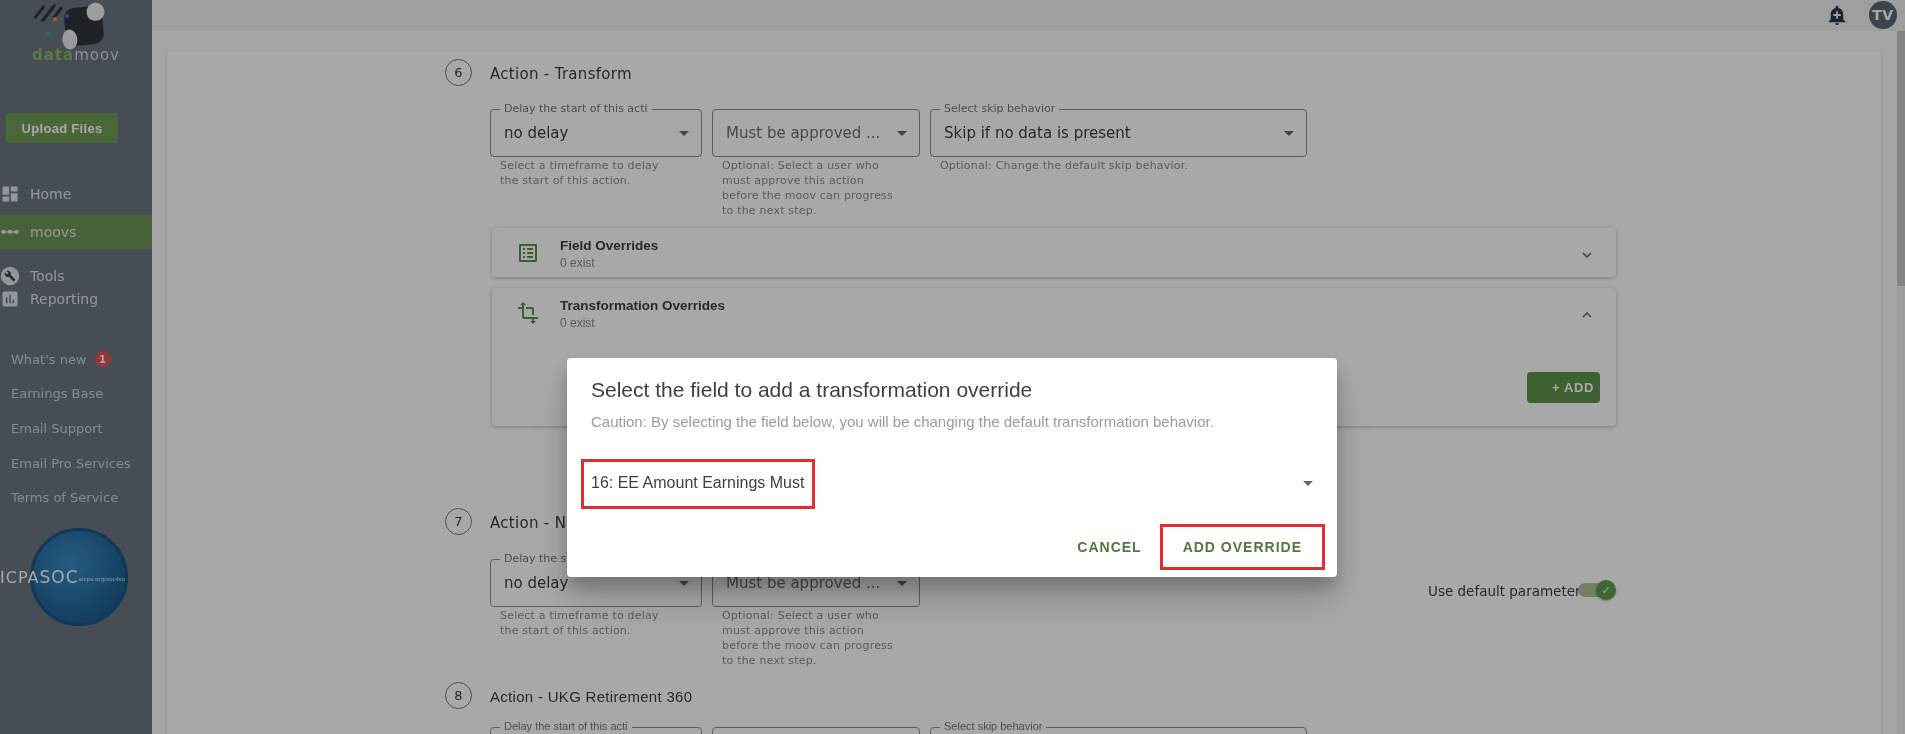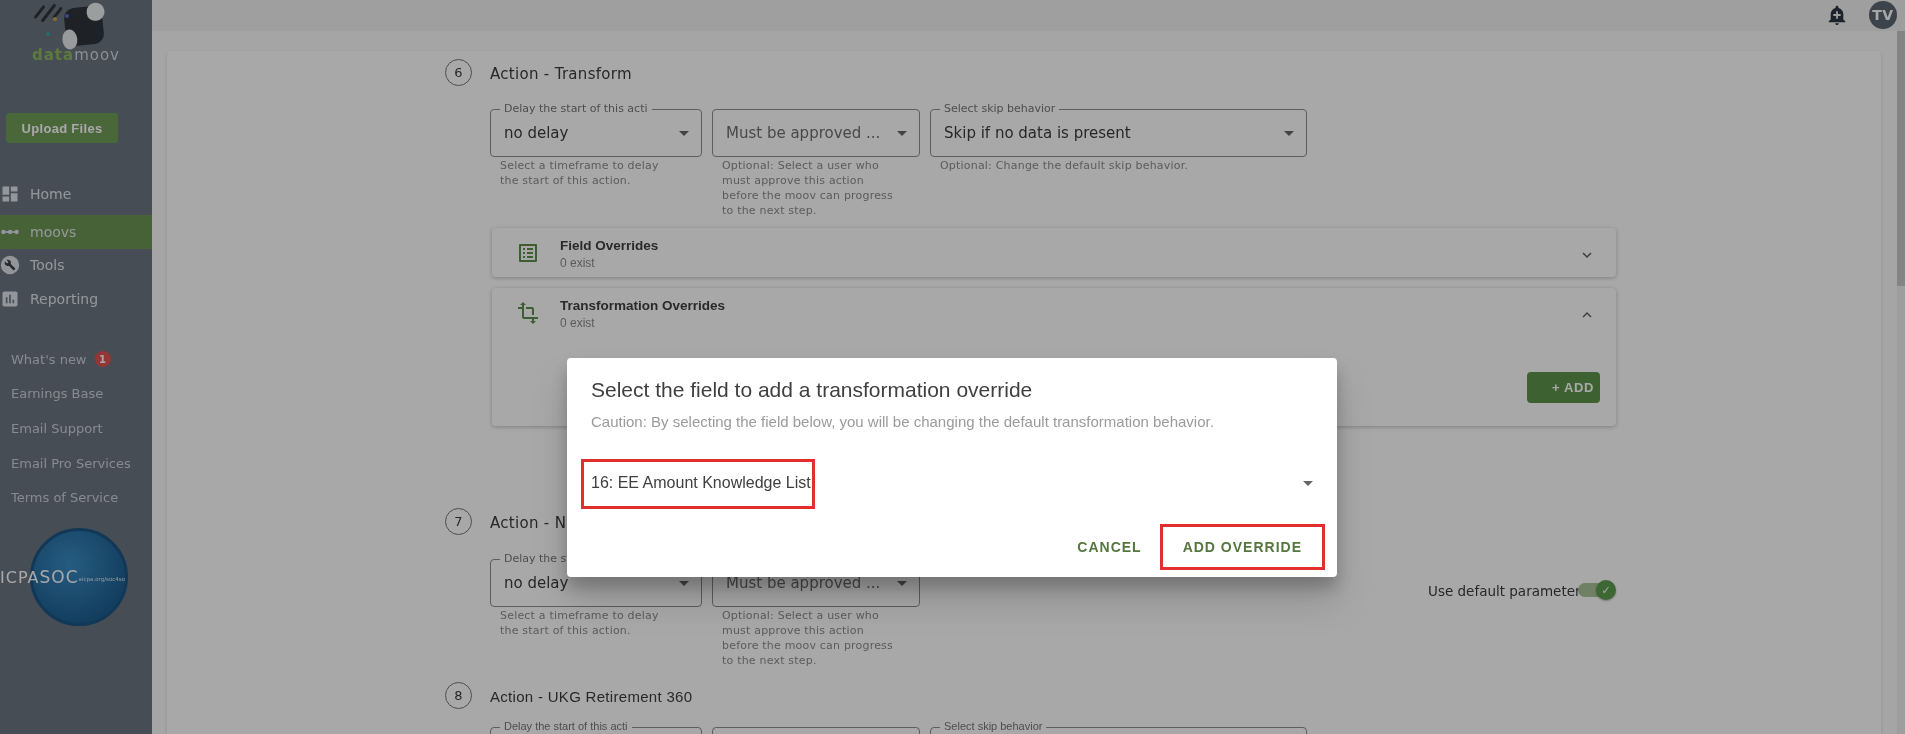--- a/index.html
+++ b/index.html
@@ -139,21 +139,21 @@
     </div>
     <div class="nav-item active" style="top:215px;">
       <svg viewBox="0 0 24 24" fill="currentColor">
         <circle cx="4" cy="12" r="2.6"></circle>
           <circle cx="12" cy="12" r="2.6"></circle>
           <circle cx="20" cy="12" r="2.6"></circle>
         <rect x="5" y="11" width="14" height="2"></rect>
       </svg>
       <span>moovs</span>
     </div>
-    <div class="nav-item" style="top:248px;">
+    <div class="nav-item" style="top:259px;">
       <svg viewBox="0 0 24 24">
         <circle cx="12" cy="12" r="11" fill="#dfe3e8"></circle>
         <path transform="translate(5,5) scale(0.58)" fill="#37404b" d="M22.7 19l-9.1-9.1c.9-2.3.4-5-1.5-6.9-2-2-5-2.4-7.4-1.3L9 6 6 9 1.6 4.7C.4 7.1.9 10.1 2.9 12.1c1.9 1.9 4.6 2.4 6.9 1.5l9.1 9.1c.4.4 1 .4 1.4 0l2.3-2.3c.5-.4.5-1.1.1-1.4z"></path>
       </svg>
       <span>Tools</span>
     </div>
     <div class="nav-item" style="top:282px;">
       <svg viewBox="0 0 24 24" fill="currentColor">
           <path d="M19 3H5c-1.1 0-2 .9-2 2v14c0 1.1.9 2 2 2h14c1.1 0 2-.9 2-2V5c0-1.1-.9-2-2-2zM9 17H7v-7h2v7zm4 0h-2V7h2v10zm4 0h-2v-4h2v4z"></path>
         </svg>
@@ -279,21 +279,21 @@
   <div class="scrollbar">
     <div class="scroll-thumb"></div>
   </div>
 
   <div class="overlay"></div>
 
   <div class="modal">
     <div class="modal-title">Select the field to add a transformation override</div>
     <div class="modal-caution">Caution: By selecting the field below, you will be changing the default transformation behavior.</div>
     <div class="modal-select">
-      <span class="val">16: EE Amount Knowledge List</span>
+      <span class="val">16: EE Amount Earnings Must</span>
       <span class="caret"></span>
     </div>
     <div class="annotation anno-select"></div>
     <div class="modal-actions">
       <button class="text-btn">CANCEL</button>
       <span class="anno-wrap">
         <button class="text-btn">ADD OVERRIDE</button>
       </span>
     </div>
   </div>

